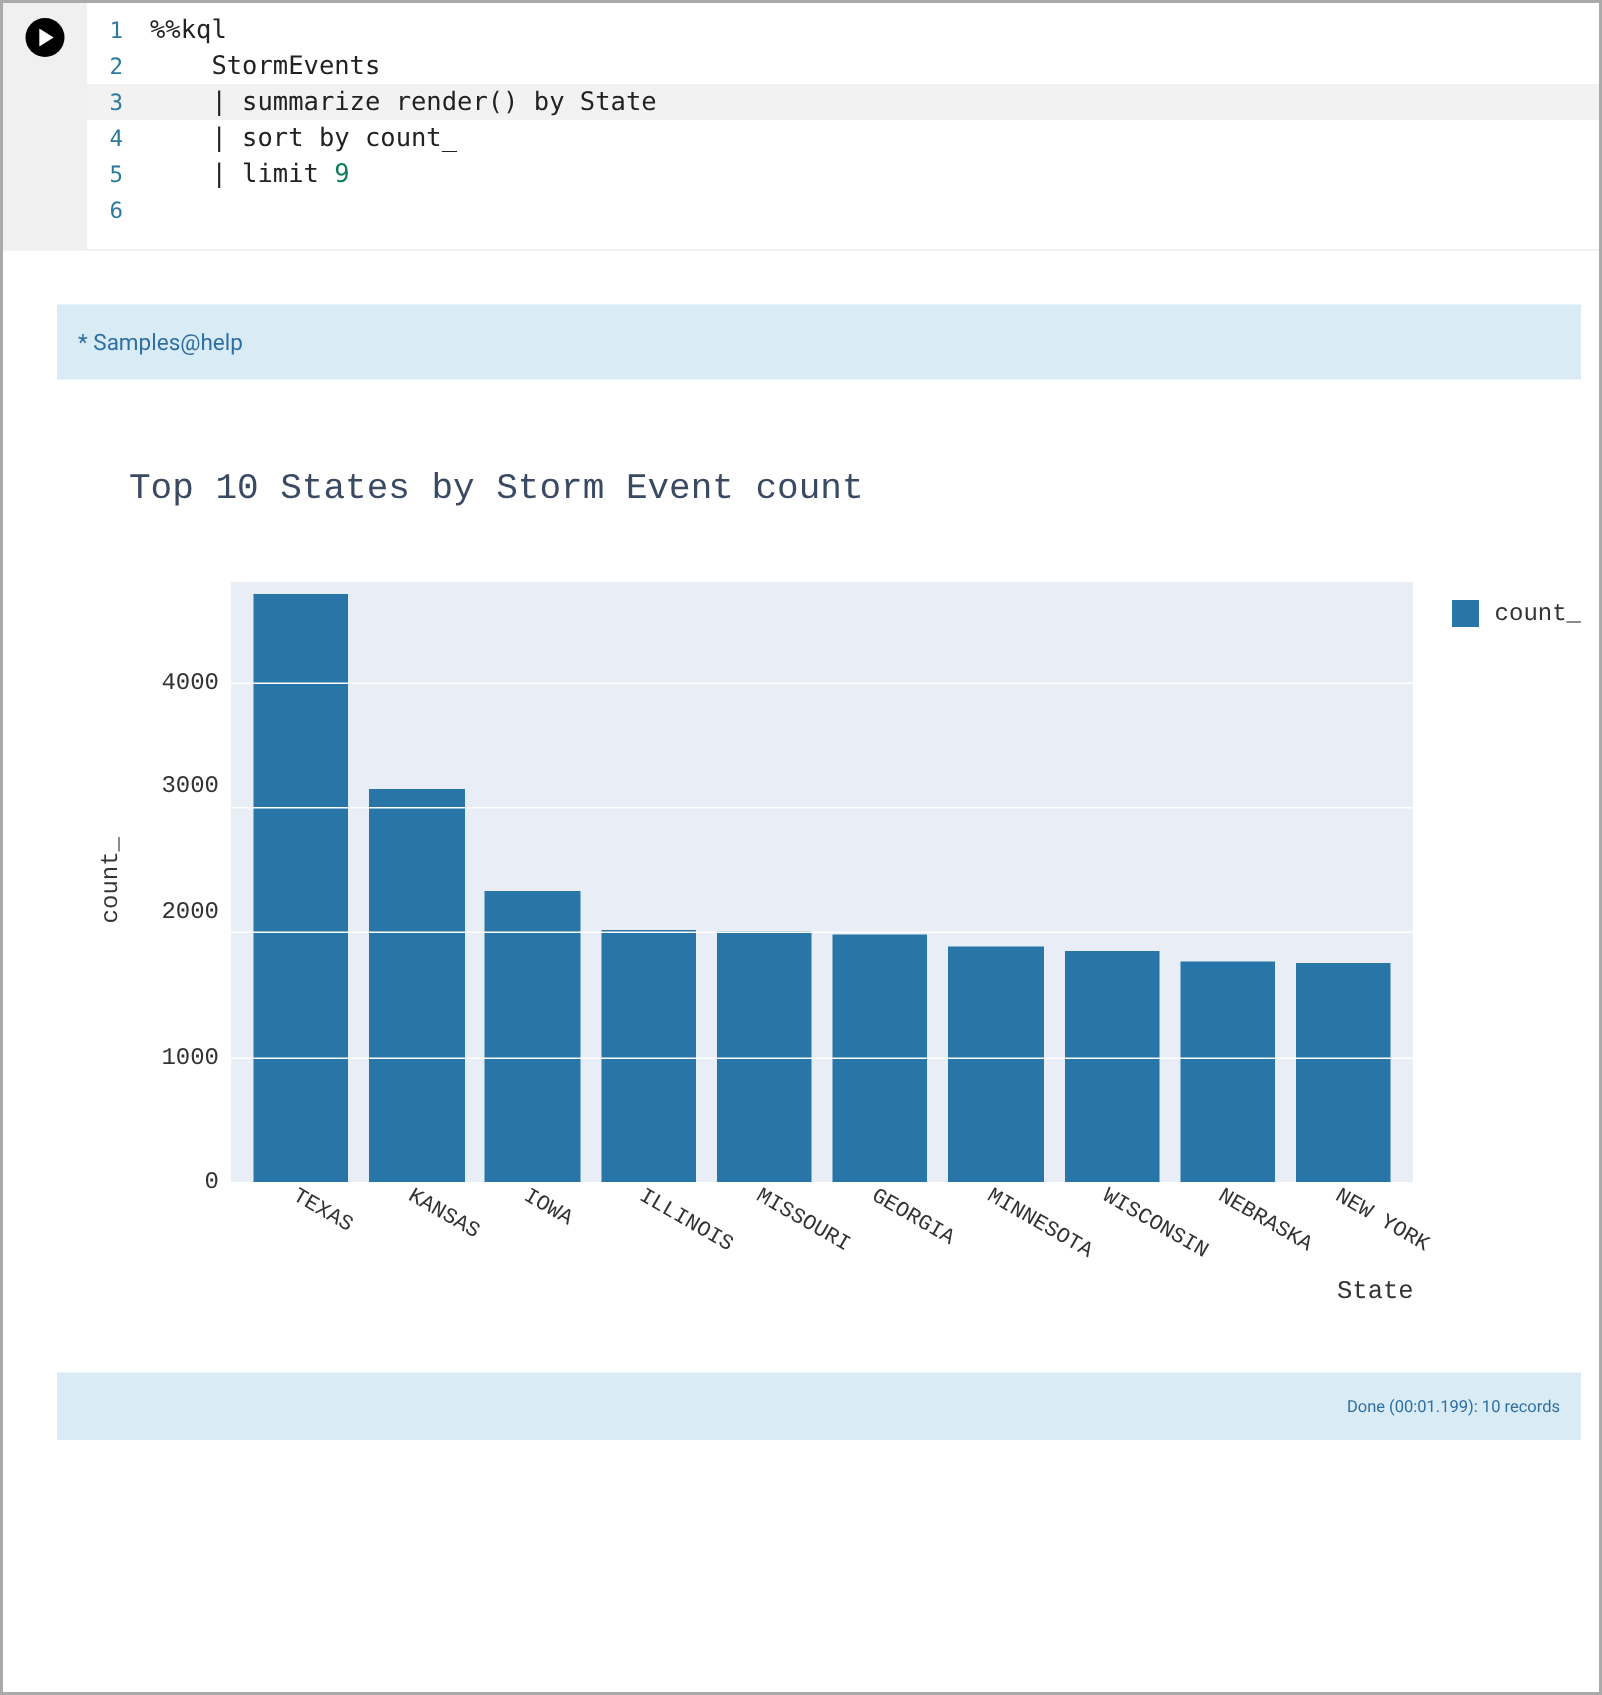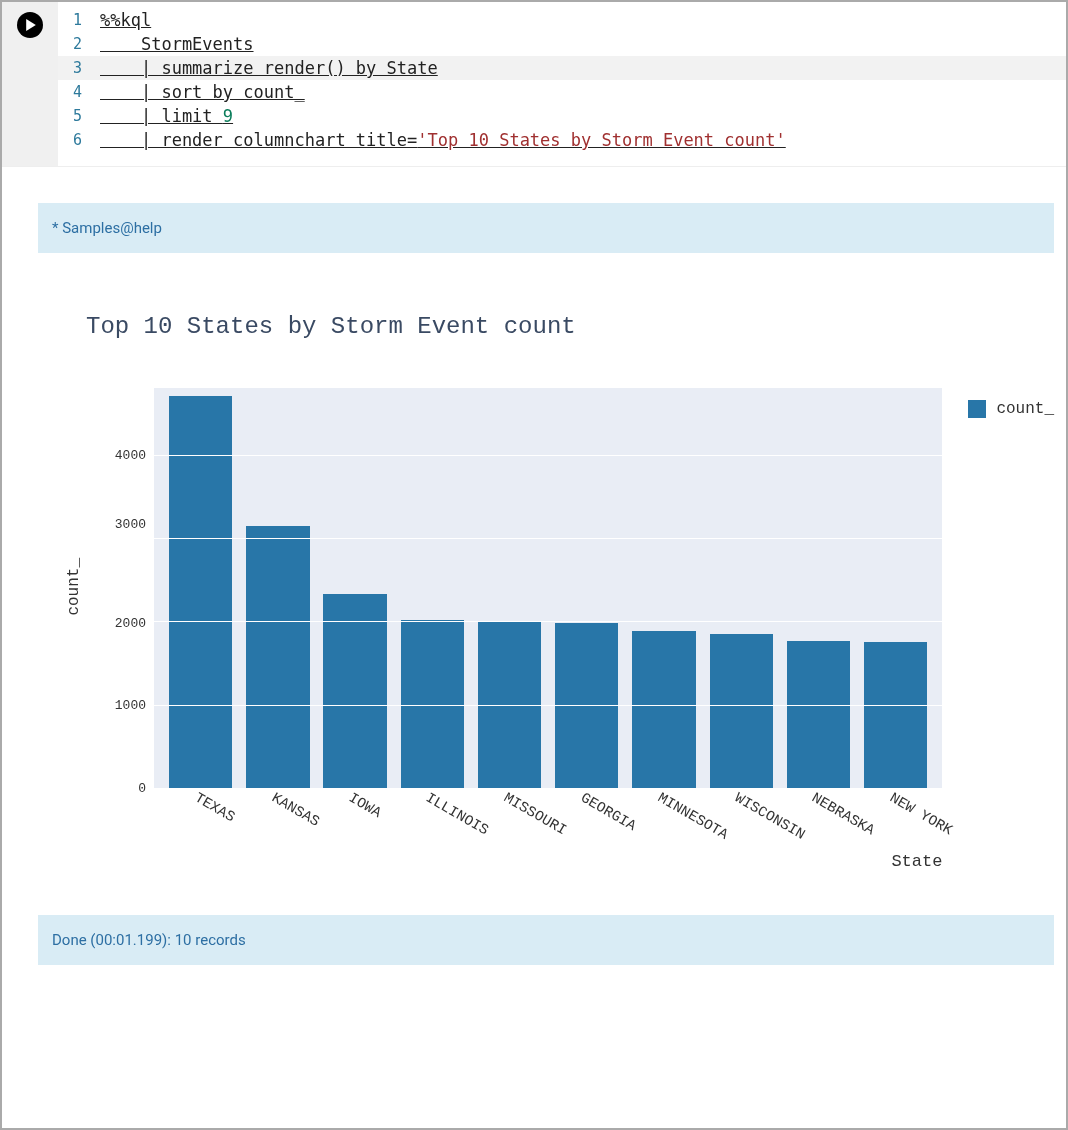--- a/index.html
+++ b/index.html
@@ -55,40 +55,40 @@
     width: 42px;
     text-align: right;
     color: #2e7a9c;
     padding-right: 18px;
     user-select: none;
     font-size: 15px;
   }
   .code-text {
     white-space: pre;
     color: #222;
-    text-decoration: underline;
   }
   .tk-num { color: #0b7d5b; }
   .tk-str { color: #a03030; }
   .output-area {
     padding: 36px 12px 12px 36px;
   }
   .info-banner {
     background: #d9ecf5;
     color: #2d6fa3;
     font-size: 15px;
     padding: 16px 14px;
     margin-bottom: 60px;
   }
   .status-banner {
     background: #d9ecf5;
     color: #2d6fa3;
-    font-size: 15px;
+    font-size: 11px;
     padding: 16px 14px;
     margin-top: 44px;
+    text-align: right;
   }
   .chart-wrap {
     padding-left: 48px;
     font-family: Liberation Mono, monospace;
   }
   .chart-title {
     color: #3a4a63;
     font-size: 24px;
     font-weight: 500;
     margin-bottom: 48px;
@@ -130,21 +130,21 @@
   .gridline {
     position: absolute;
     left: 0; right: 0;
     height: 1px;
     background: #fff;
   }
   .ytick {
     position: absolute;
     right: 100%;
     margin-right: 8px;
-    font-size: 13px;
+    font-size: 16px;
     color: #333;
     transform: translateY(-50%);
     white-space: nowrap;
   }
   .bars {
     position: absolute;
     left: 0; right: 0; bottom: 0; top: 0;
     display: flex;
     align-items: flex-end;
     padding: 0 8px;
@@ -209,21 +209,20 @@
         <div class="code-line">
           <span class="line-no">4</span>
           <span class="code-text">    | sort by count_</span>
         </div>
         <div class="code-line">
           <span class="line-no">5</span>
           <span class="code-text">    | limit <span class="tk-num">9</span></span>
         </div>
         <div class="code-line">
           <span class="line-no">6</span>
-          <span class="code-text">    | render columnchart title=<span class="tk-str">'Top 10 States by Storm Event count'</span></span>
         </div>
       </div>
   </div>
 
   <div class="output-area">
     <div class="info-banner">* Samples@help</div>
 
     <div class="chart-wrap">
       <div class="chart-title">Top 10 States by Storm Event count</div>
       <div class="chart-area">
@@ -271,21 +270,21 @@
                   <div class="bar-wrap">
                     <div class="bar" style="height: 145.833px;"></div>
                     <div class="xtick">NEW YORK</div>
                   </div>
                 </div>
             <div class="gridline" style="top: 400px;"></div>
                 <div class="ytick" style="top: 400px;">0</div>
                 <div class="gridline" style="top: 316.667px;"></div>
                 <div class="ytick" style="top: 316.667px;">1000</div>
                 <div class="gridline" style="top: 233.333px;"></div>
-                <div class="ytick" style="top: 235px; text-align: center;">2000</div>
+                <div class="ytick" style="top: 220px; text-align: center;">2000</div>
                 <div class="gridline" style="top: 150px;"></div>
                 <div class="ytick" style="top: 136px;">3000</div>
                 <div class="gridline" style="top: 66.6667px;"></div>
                 <div class="ytick" style="top: 66.6667px;">4000</div>
               </div>
           </div>
           <div class="xlabel">State</div>
         </div>
         <div class="legend">
           <div class="legend-swatch"></div>

